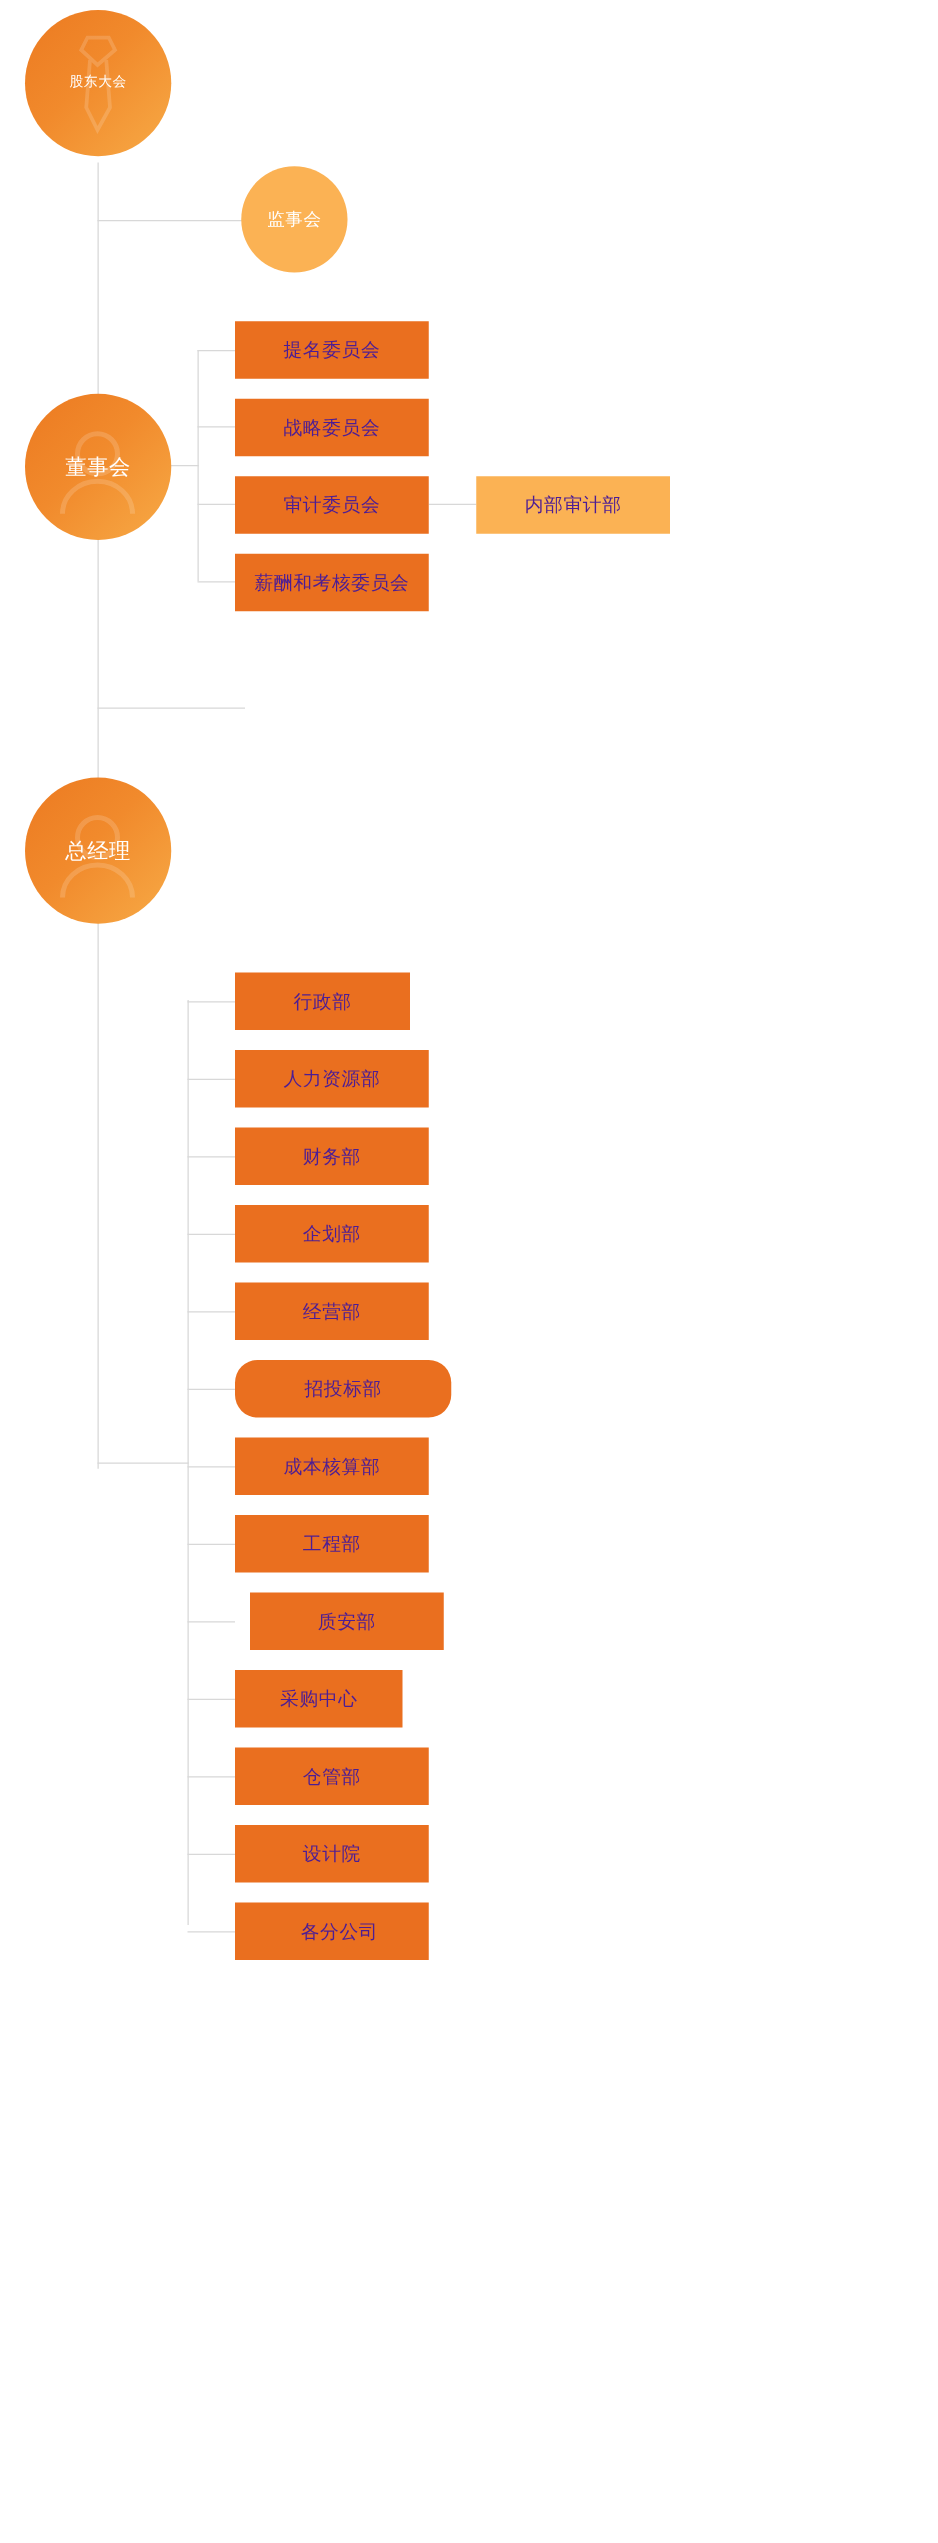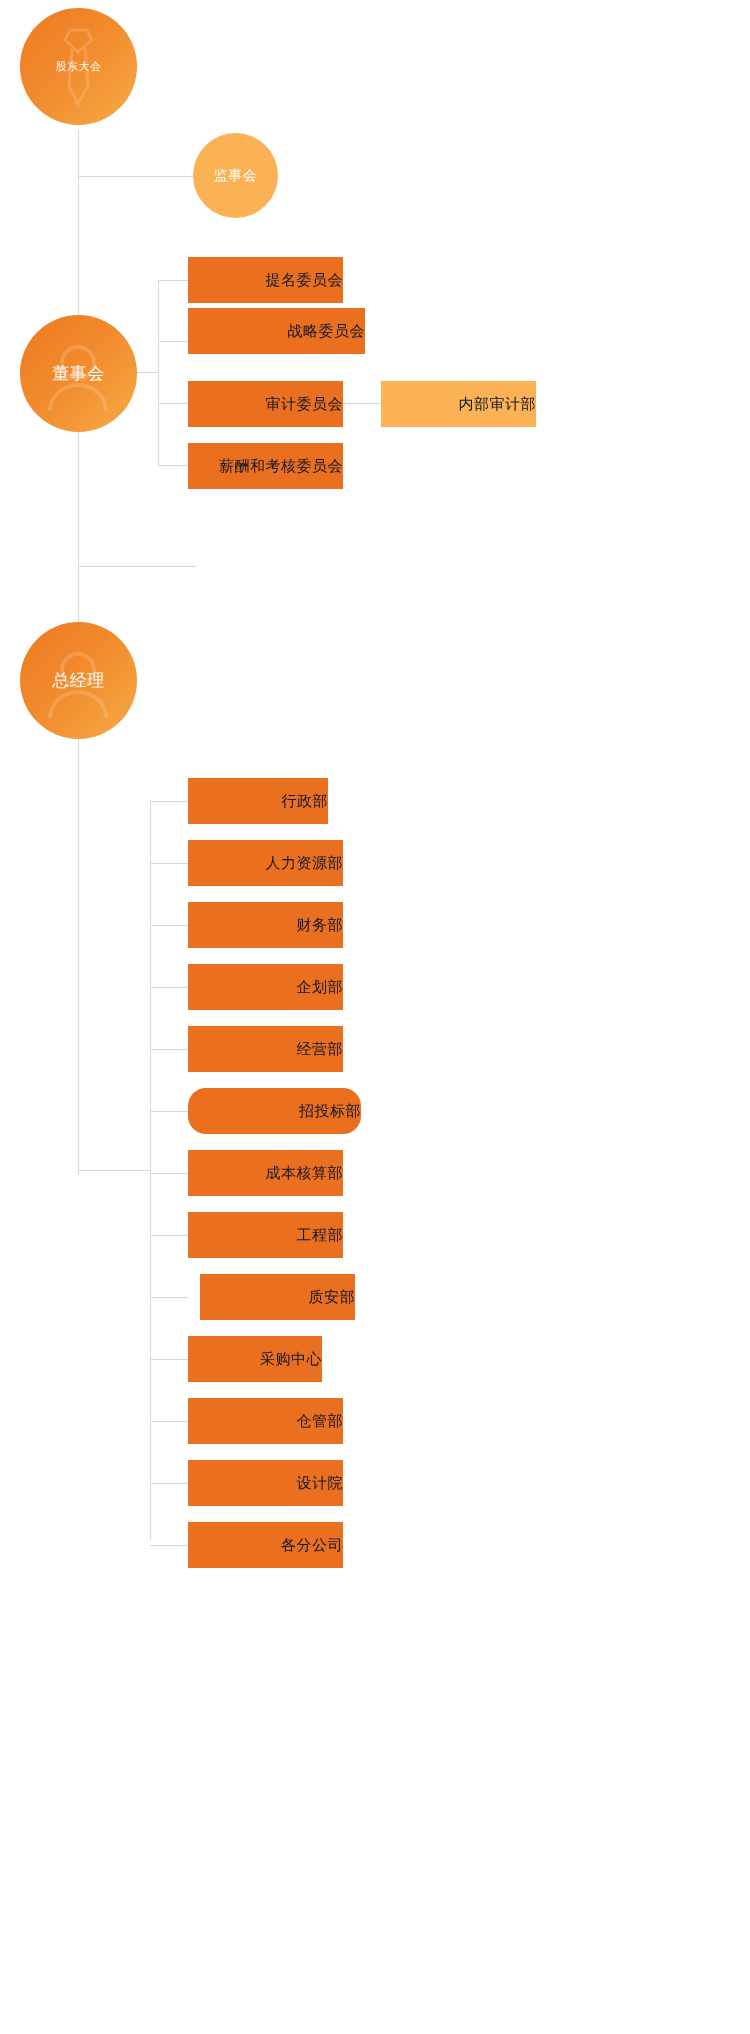--- a/index.html
+++ b/index.html
@@ -58,22 +58,22 @@
     opacity: 0.16;
     pointer-events: none;
   }
   .watermark svg { display: block; width: 100%; height: 100%; }
 
   
   .node-box {
     position: absolute;
     display: flex;
     align-items: center;
-    justify-content: flex-end;
-    color: #0f172a;
+    justify-content: center;
+    color: #4c1d95;
     text-align: center;
     font-size: 15px;
     letter-spacing: 0.5px;
     white-space: nowrap;
   }
   .box-dark { background: #ea6f1f; }
   .box-light { background: #fbb254; }
 </style>
 </head>
 <body>
@@ -120,21 +120,21 @@
         <circle cx="58" cy="48" r="16" fill="none" stroke="#ffffff" stroke-width="4"></circle>
         <path d="M30 96 a28 26 0 0 1 56 0" fill="none" stroke="#ffffff" stroke-width="4"></path>
       </svg>
     </div>
     <span class="label">董事会</span>
   </div>
 
   <div class="node-box box-dark" style="left:188px; top:257px; width:155px; height:46px;">
     <span>提名委员会</span>
   </div>
-  <div class="node-box box-dark" style="left:188px; top:308px; width:177px; height:46px;">
+  <div class="node-box box-dark" style="left:188px; top:319px; width:155px; height:46px;">
     <span>战略委员会</span>
   </div>
   <div class="node-box box-dark" style="left:188px; top:381px; width:155px; height:46px;">
     <span>审计委员会</span>
   </div>
   <div class="node-box box-dark" style="left:188px; top:443px; width:155px; height:46px;">
     <span>薪酬和考核委员会</span>
   </div>
 
   <div class="node-box box-light" style="left:381px; top:381px; width:155px; height:46px;">

